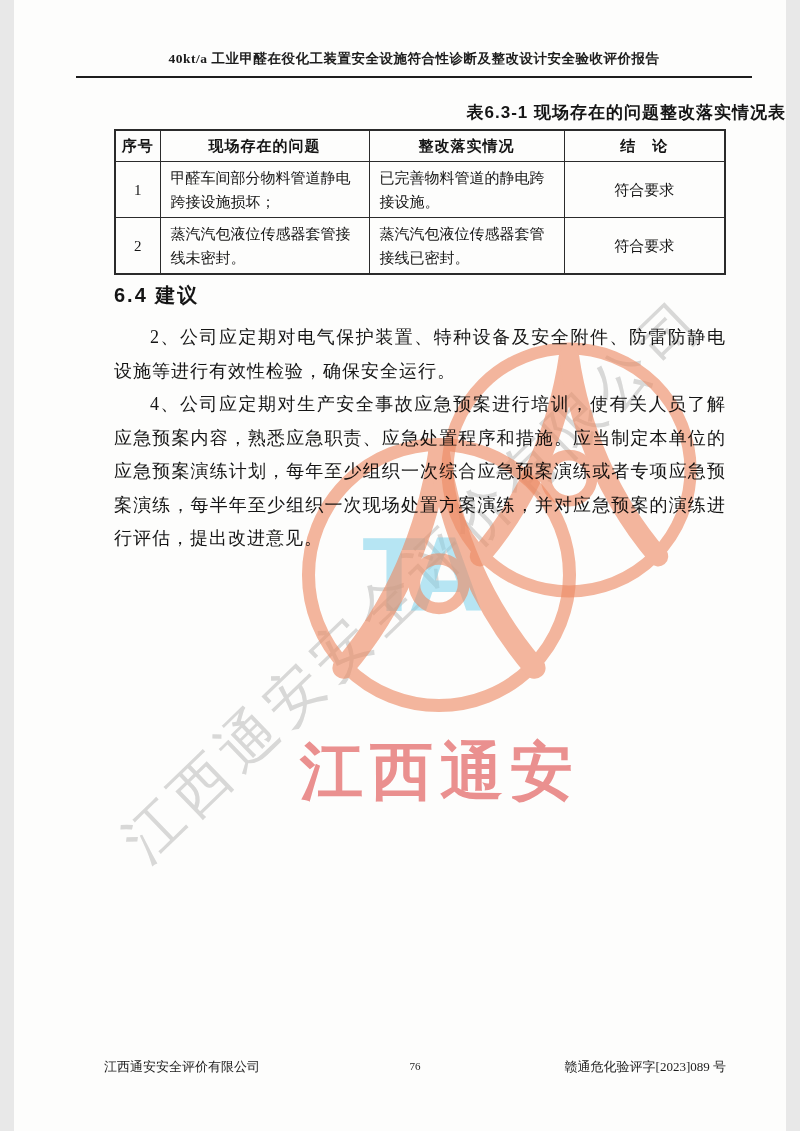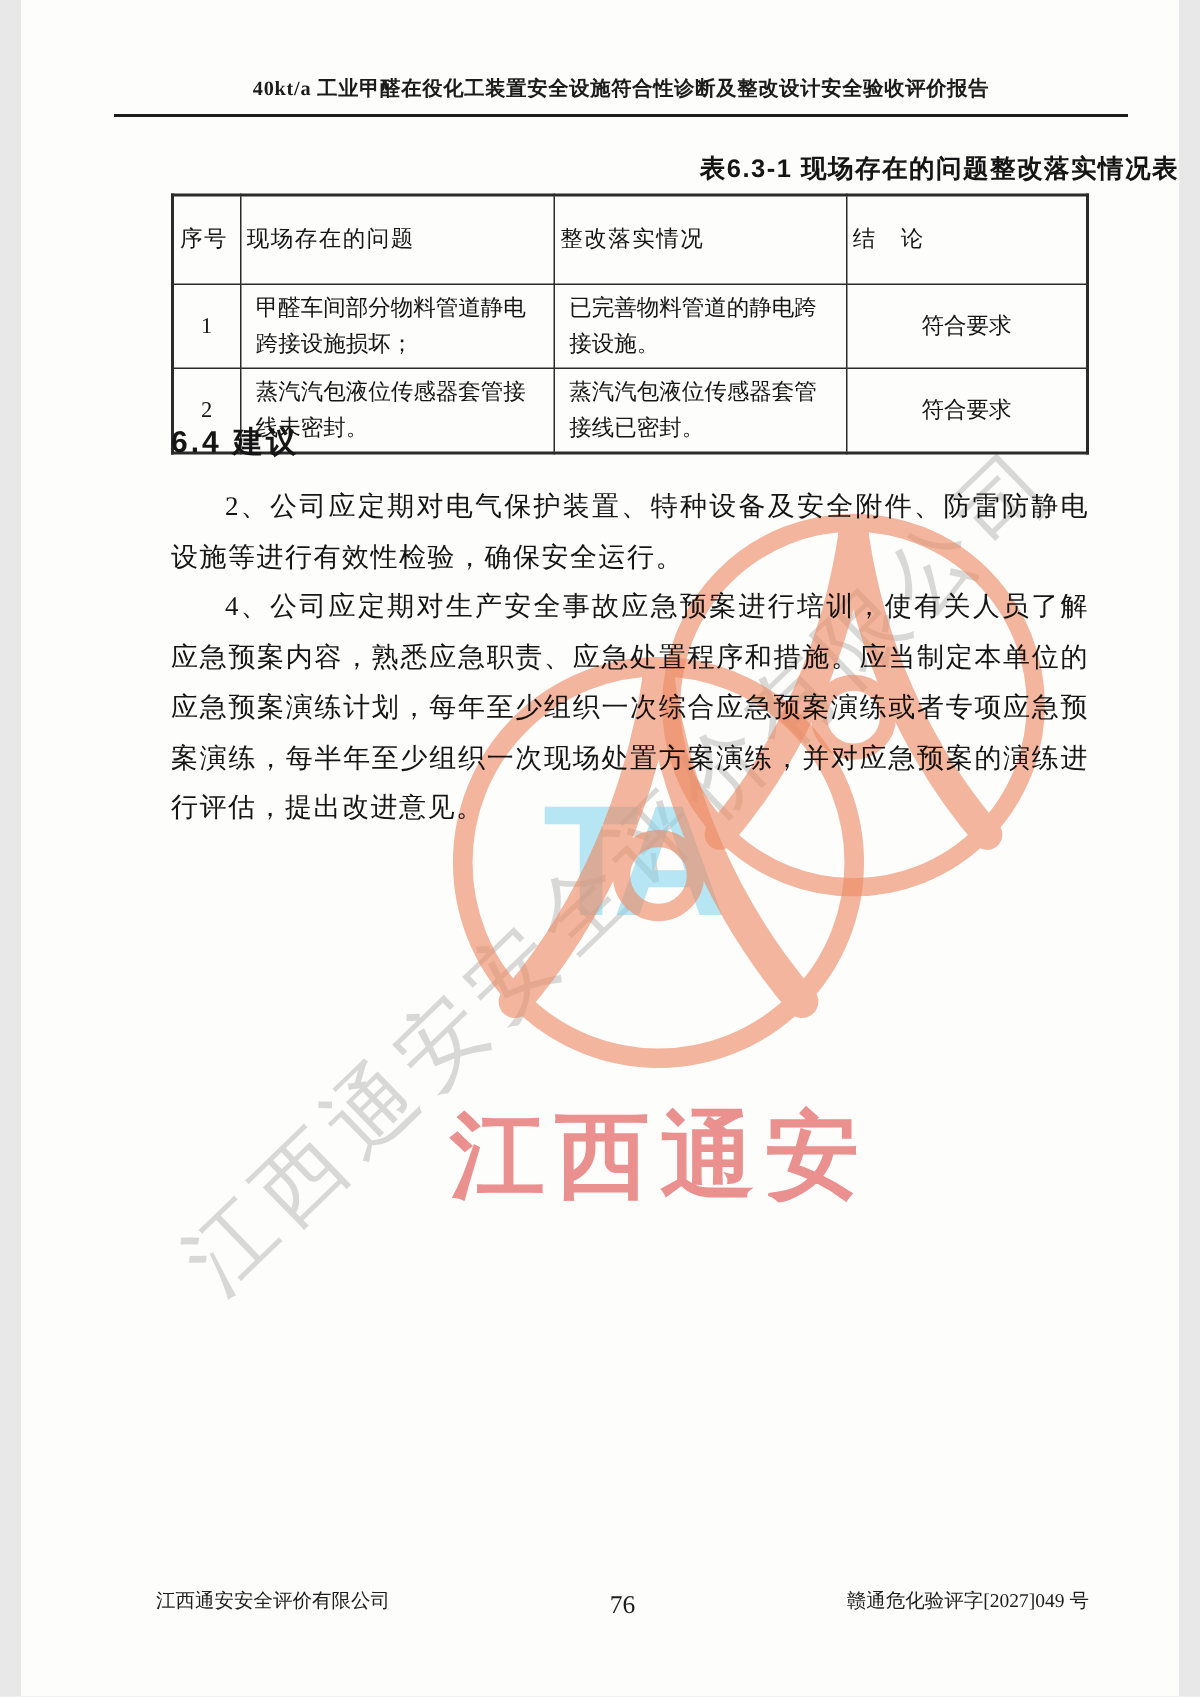--- a/index.html
+++ b/index.html
@@ -23,42 +23,42 @@
   table.rect{
     position:absolute;top:129px;left:100px;width:610px;
     border-collapse:collapse;table-layout:fixed;
     border:2.5px solid #2b2b2b;
   }
   table.rect th,table.rect td{
     border:1.6px solid #2b2b2b;font-weight:normal;
     font-size:15px;line-height:24px;padding:3px 10px;vertical-align:middle;
   }
   table.rect th{
-    height:26px;text-align:left;font-weight:normal;padding:16px 4px;
+    height:26px;text-align:center;font-weight:bold;padding:2px 4px;
     font-family:"Liberation Sans","DejaVu Sans",sans-serif;letter-spacing:1px;
   }
   table.rect td{height:49px;}
   td.c{text-align:center;}
   
   .content{position:absolute;top:281px;left:100px;width:612px;}
   .content h2{
     margin:0 0 12px 0;font-size:20px;line-height:28px;font-weight:bold;
     font-family:"Liberation Sans","DejaVu Sans",sans-serif;letter-spacing:2px;
   }
   .content p{
     margin:0;font-size:18px;line-height:33.5px;letter-spacing:1px;
     text-indent:2em;text-align:justify;text-justify:inter-ideograph;
   }
   
   .footer{
     position:absolute;top:1058px;left:90px;width:622px;height:20px;
     font-size:13px;color:#1c1c1c;
   }
   .footer .f-left{position:absolute;left:0;top:0;}
-  .footer .f-page{position:absolute;left:0;right:0;top:2px;text-align:center;font-size:17px;}
+  .footer .f-page{position:absolute;left:0;right:0;top:2px;text-align:center;font-size:11px;}
   .footer .f-right{position:absolute;right:0;top:0;}
   
   .watermark-layer{
     position:absolute;inset:0;pointer-events:none;mix-blend-mode:multiply;z-index:5;
   }
   .wm-gray{
     position:absolute;top:580px;left:400px;white-space:nowrap;
     transform:translate(-50%,-50%) rotate(-44deg);
     font-size:58px;letter-spacing:7px;font-weight:400;
     font-family:"Liberation Sans","DejaVu Sans",sans-serif;
@@ -145,16 +145,16 @@
       <path d="M100 16 C 108 70, 130 122, 166 164" fill="none" stroke="currentColor" stroke-width="15" stroke-linecap="round"></path>
       <circle cx="100" cy="106" r="17" fill="none" stroke="currentColor" stroke-width="8"></circle>
     </svg>
 
     <div class="wm-red">江西通安</div>
   </div>
 
   <div class="footer">
     <span class="f-left">江西通安安全评价有限公司</span>
     <span class="f-page">76</span>
-    <span class="f-right">赣通危化验评字[2027]049 号</span>
+    <span class="f-right">赣通危化验评字[2023]089 号</span>
   </div>
 
 </div>
 
 </body></html>

